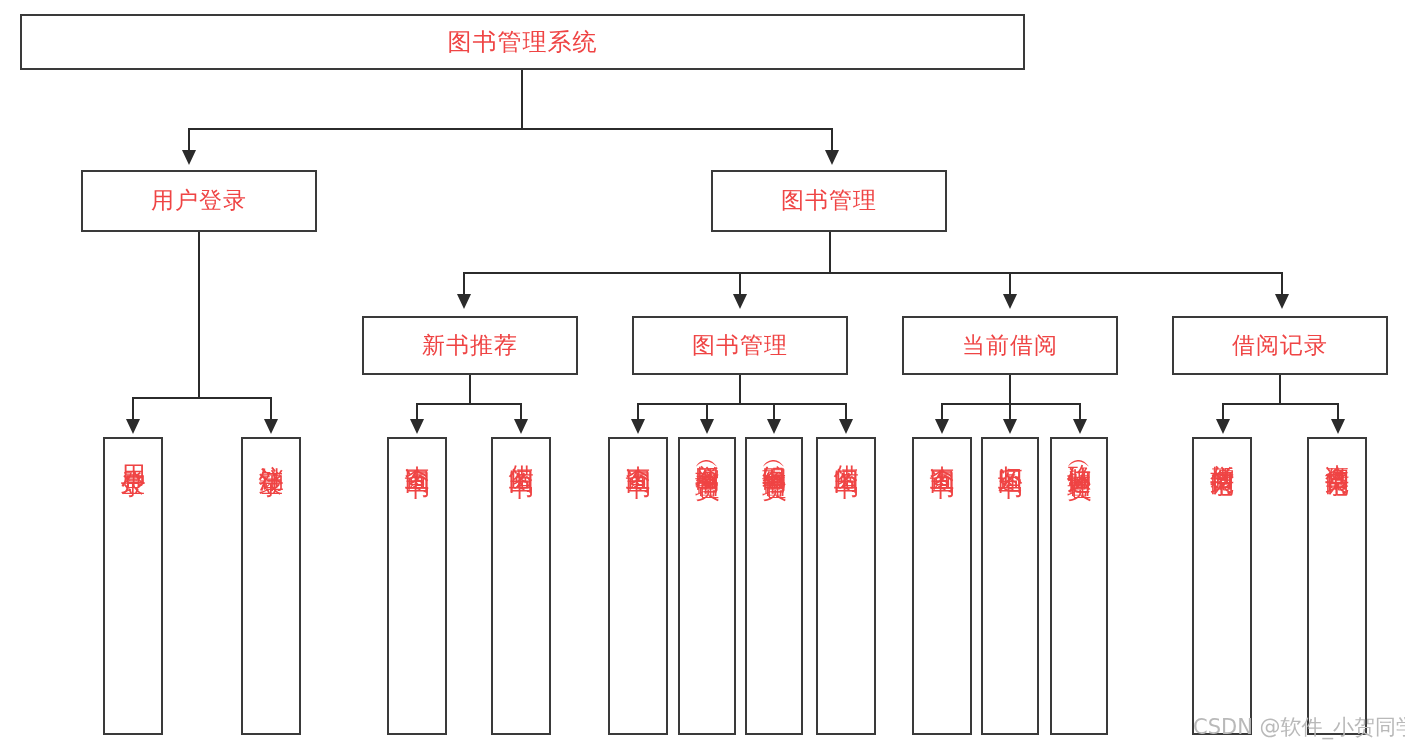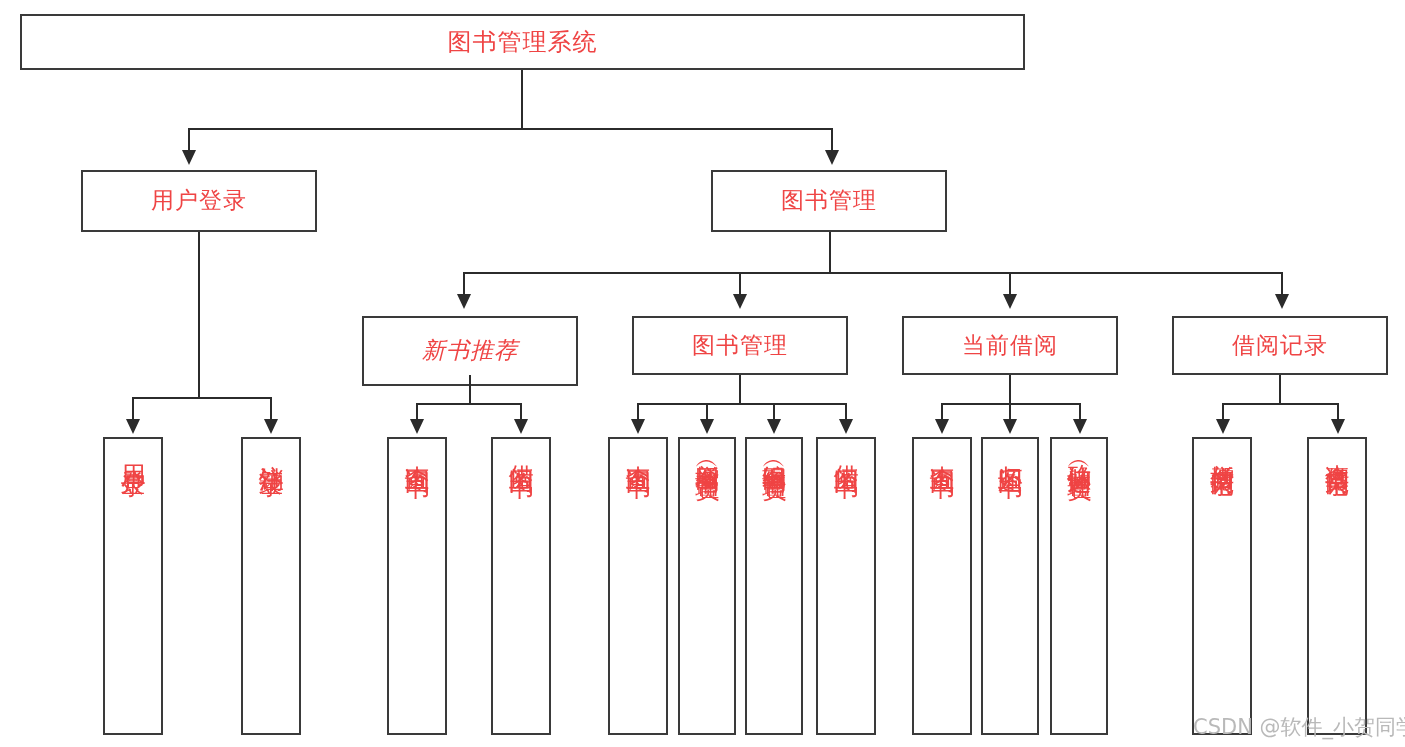--- a/index.html
+++ b/index.html
@@ -125,21 +125,21 @@
   <div class="hline" style="left:463px; top:272px; width:818px;"></div>
   <div class="vline" style="left:463px; top:272px; height:24px;"></div>
   <div class="arrow" style="left:457px; top:294px;"></div>
   <div class="vline" style="left:739px; top:272px; height:24px;"></div>
   <div class="arrow" style="left:733px; top:294px;"></div>
   <div class="vline" style="left:1009px; top:272px; height:24px;"></div>
   <div class="arrow" style="left:1003px; top:294px;"></div>
   <div class="vline" style="left:1281px; top:272px; height:24px;"></div>
   <div class="arrow" style="left:1275px; top:294px;"></div>
 
-  <div class="node horiz" style="left:362px; top:316px; width:216px; height:70px;font-style:italic;">
+  <div class="node horiz" style="left:362px; top:316px; width:216px; height:59px;">
     <span class="label">新书推荐</span>
   </div>
   <div class="node horiz" style="left:632px; top:316px; width:216px; height:59px;">
     <span class="label">图书管理</span>
   </div>
   <div class="node horiz" style="left:1172px; top:316px; width:216px; height:59px;">
     <span class="label">借阅记录</span>
   </div>
   <div class="node horiz" style="left:902px; top:316px; width:216px; height:59px;">
     <span class="label">当前借阅</span>

